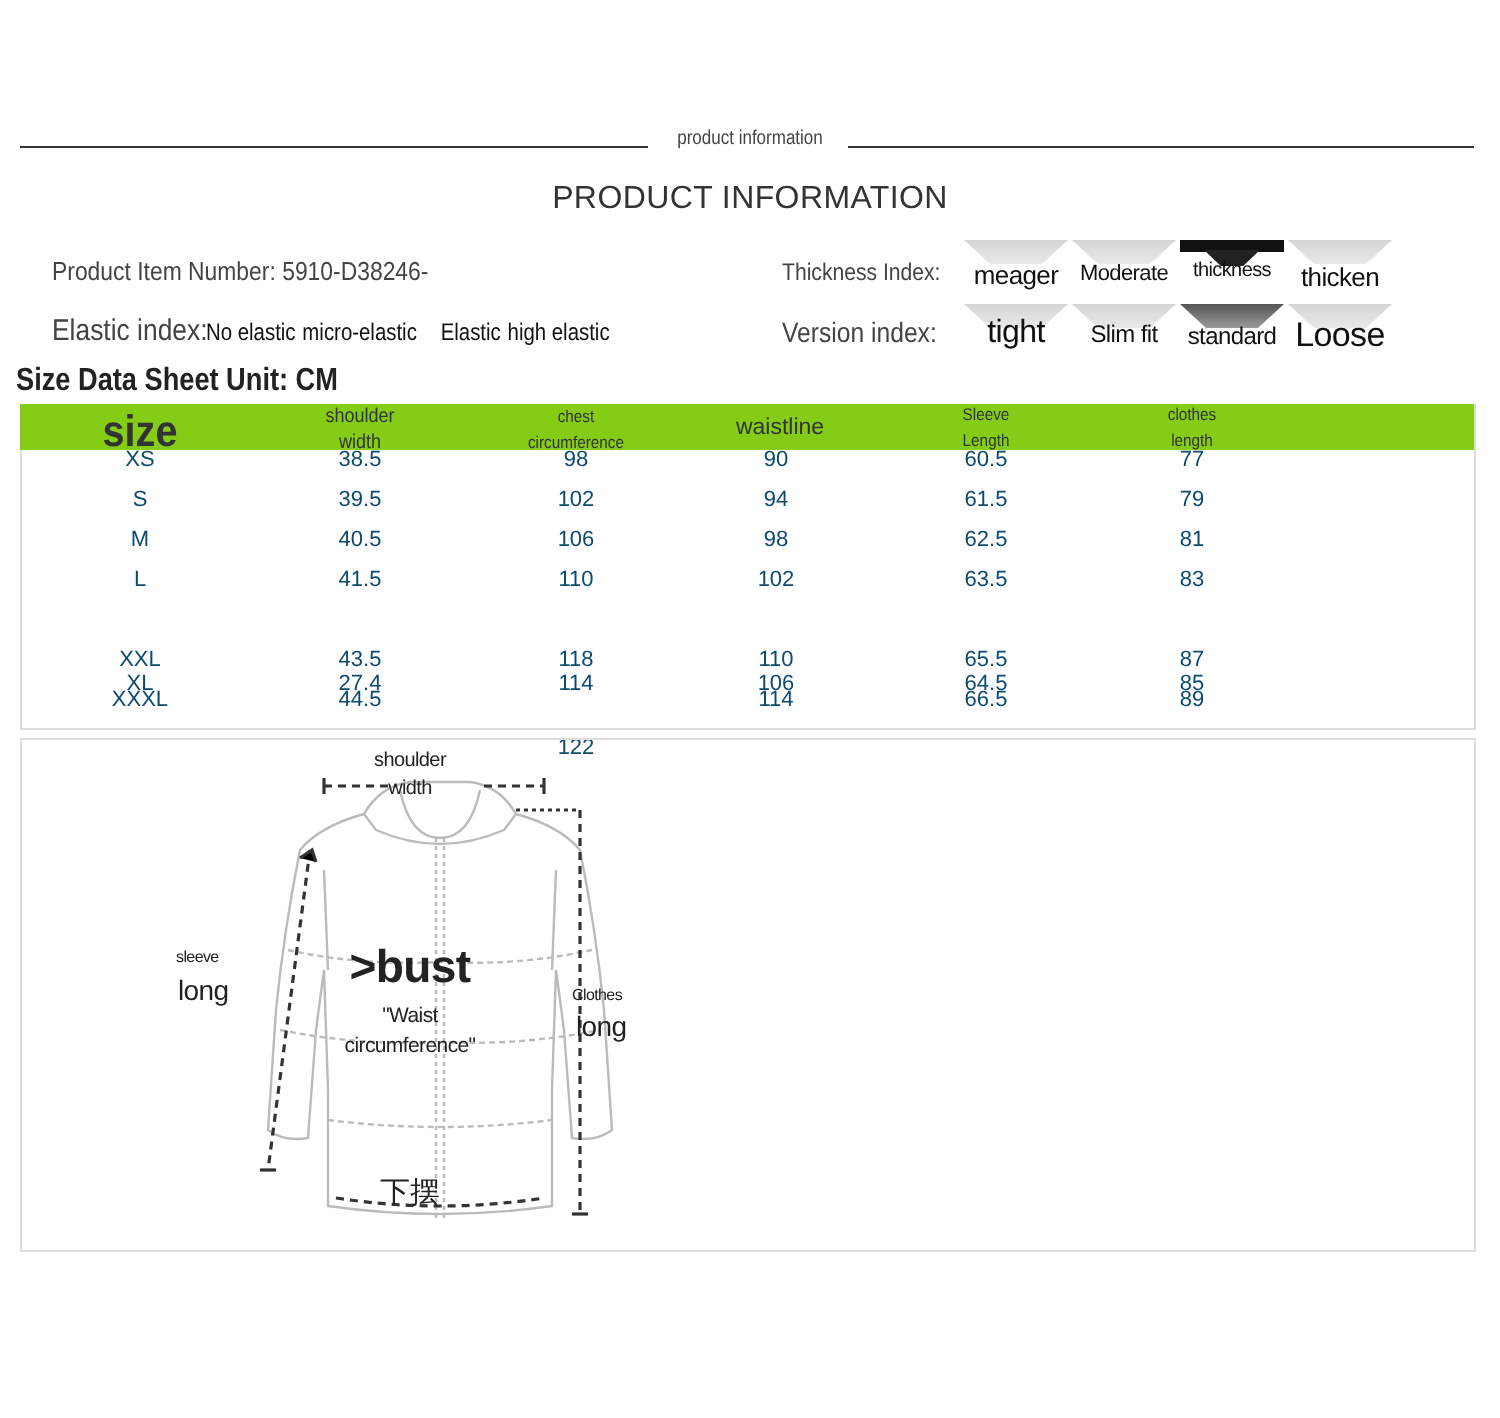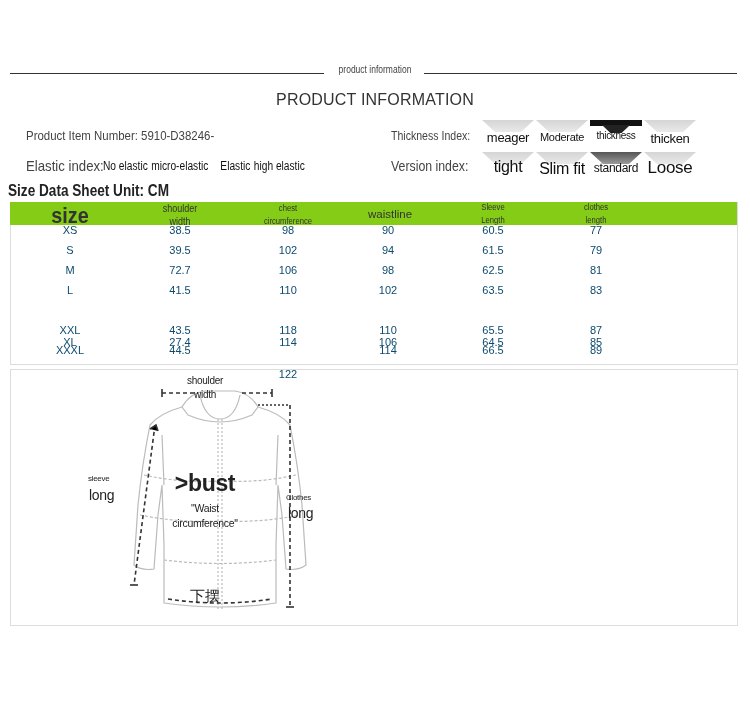--- a/index.html
+++ b/index.html
@@ -68,21 +68,21 @@
   <div class="lbl cond" style="font-size:13px;top:11px;">thicken</div>
 </div>
 
 <div class="abs idx-label" style="left:391px;top:158px;font-size:14px;">Version index:</div>
 <div class="chip" style="left:482px;top:152px;">
   <div class="shade"></div>
   <div class="lbl cond" style="font-size:16px;top:6px;">tight</div>
 </div>
 <div class="chip" style="left:536px;top:152px;">
   <div class="shade"></div>
-  <div class="lbl cond" style="font-size:16px;top:8px;">Slim fit</div>
+  <div class="lbl cond" style="font-size:12px;top:8px;">Slim fit</div>
 </div>
 <div class="chip mid" style="left:590px;top:152px;">
   <div class="shade"></div>
   <div class="lbl cond" style="font-size:12px;top:9px;">standard</div>
 </div>
 <div class="chip" style="left:644px;top:152px;">
   <div class="shade"></div>
   <div class="lbl cond" style="font-size:17px;top:6px;">Loose</div>
 </div>
 
@@ -120,21 +120,21 @@
 <div class="row" style="top:244px;">
   <div class="cell" style="left:20px;">S</div>
   <div class="cell" style="left:130px;">39.5</div>
   <div class="cell" style="left:238px;">102</div>
   <div class="cell" style="left:338px;">94</div>
   <div class="cell" style="left:443px;">61.5</div>
   <div class="cell" style="left:546px;">79</div>
 </div>
 <div class="row" style="top:264px;">
   <div class="cell" style="left:20px;">M</div>
-  <div class="cell" style="left:130px;">72.7</div>
+  <div class="cell" style="left:130px;">40.5</div>
   <div class="cell" style="left:238px;">106</div>
   <div class="cell" style="left:338px;">98</div>
   <div class="cell" style="left:443px;">62.5</div>
   <div class="cell" style="left:546px;">81</div>
 </div>
 <div class="row" style="top:284px;">
   <div class="cell" style="left:20px;">L</div>
   <div class="cell" style="left:130px;">41.5</div>
   <div class="cell" style="left:238px;">110</div>
   <div class="cell" style="left:338px;">102</div>

